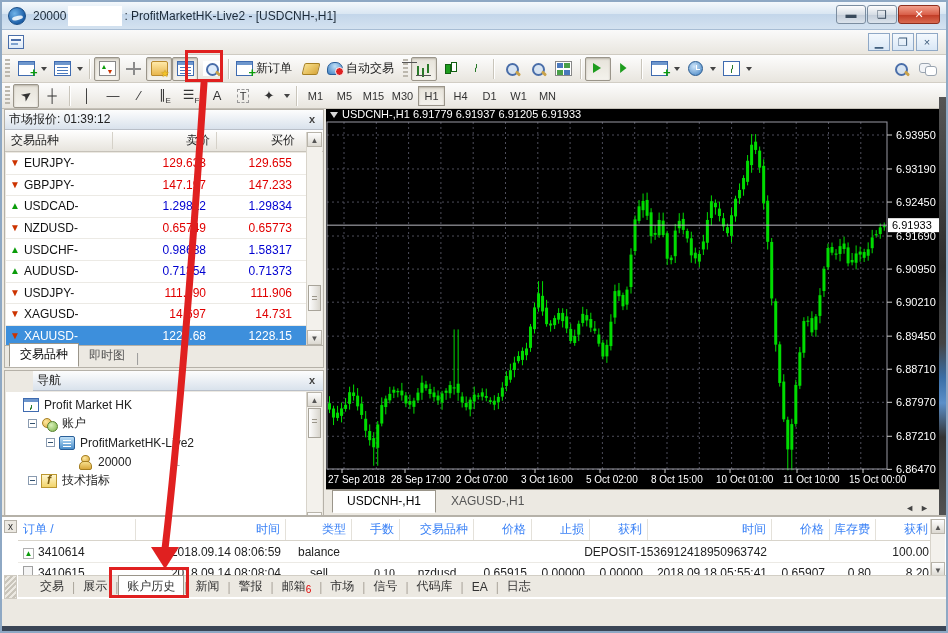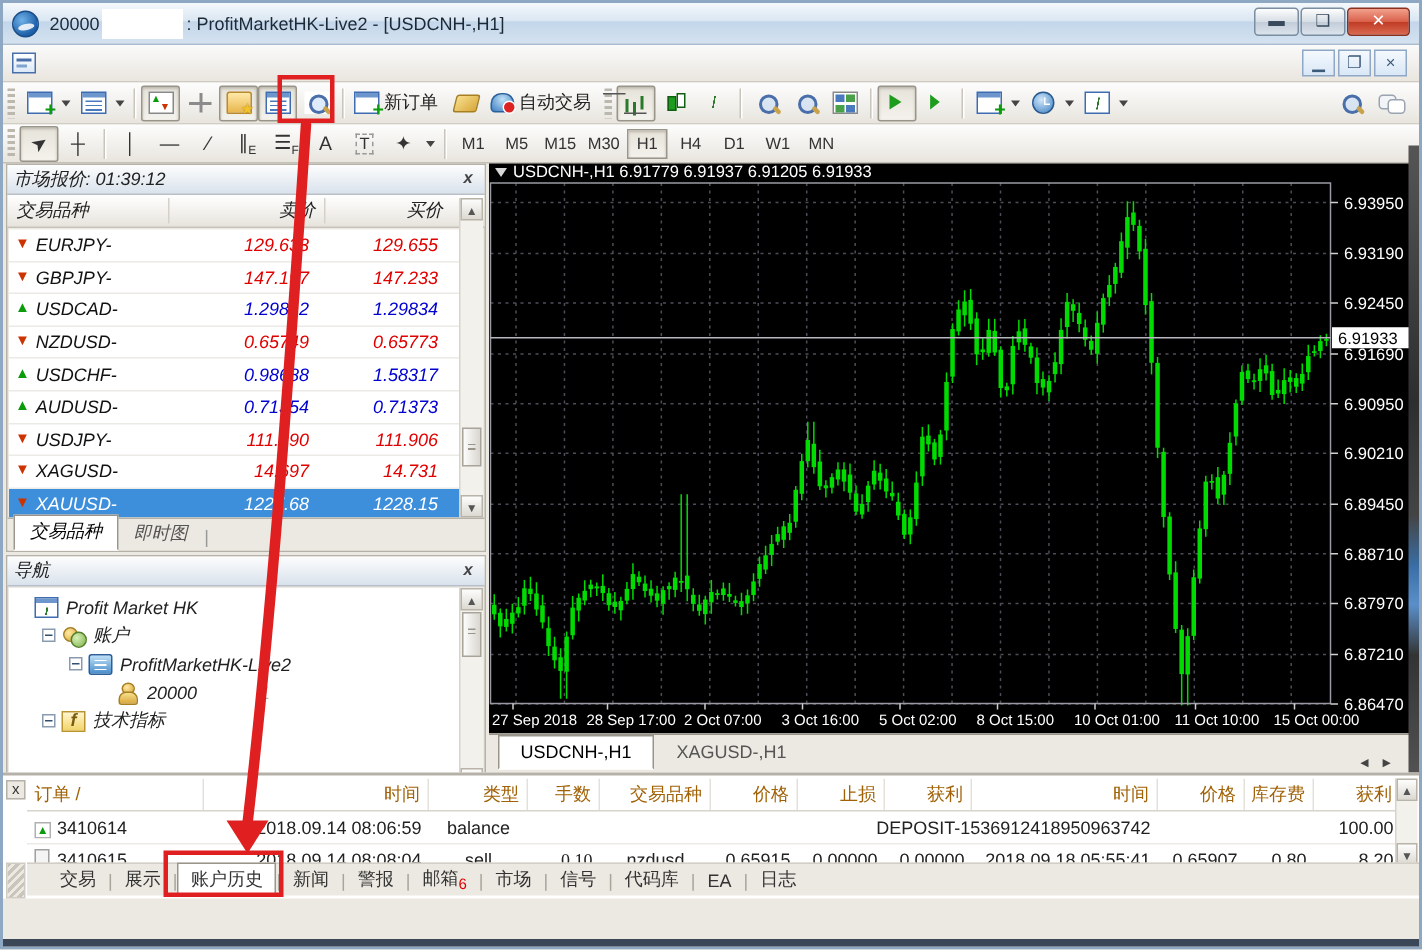--- a/index.html
+++ b/index.html
@@ -92,21 +92,21 @@
   .ic-clock:after  { content:""; position:absolute; left:7px; top:7px; width:4px; height:1px; background:#fff; }
   .ic-chat:before { content:""; position:absolute; left:0; top:2px; width:10px; height:8px; border:1px solid #9aa4b0; border-radius:3px; background:#f2f4f7; }
   .ic-chat:after  { content:""; position:absolute; left:6px; top:5px; width:10px; height:8px; border:1px solid #9aa4b0; border-radius:3px; background:#fff; }
   .tool-glyph { font-size:13px; color:#333; }
   .tf { min-width:27px; height:20px; margin:0 1px; text-align:center; line-height:18px; color:#333;
     border:1px solid transparent; flex:0 0 auto; font-size:11px; }
   .tf.active, .tbtn.active { border:1px solid #9a958a; background:linear-gradient(#e6e3da,#f4f2ec); box-shadow:inset 0 1px 2px #b9b4a8; }
   #tb-right { margin-left:auto; display:flex; align-items:center; padding-right:10px; gap:10px; }
 
   
-  .panel { position:absolute; background:#ece9e2; border:1px solid #b5b1a8;font-style:italic; }
+  .panel { position:absolute; background:#ece9e2; border:1px solid #b5b1a8; }
   .panel-title { height:20px; background:linear-gradient(#fdfdfd,#d9e2ec); border-bottom:1px solid #b9bfc8;
     display:flex; align-items:center; padding:0 4px; color:#222; }
   .panel-close { margin-left:auto; width:14px; height:14px; text-align:center; line-height:12px; color:#444;
     font-size:11px; font-weight:bold; }
   #market-watch { left:2px; top:107px; width:320px; height:259px; }
   .mw-header { height:22px; display:flex; background:linear-gradient(#fff,#e7e4dd); border-bottom:1px solid #c6c2b9;
     align-items:center; color:#222; }
   .mw-header .c1 { width:108px; padding-left:6px; border-right:1px solid #d5d1c8; }
   .mw-header .c2 { width:104px; text-align:right; padding-right:6px; border-right:1px solid #d5d1c8; }
   .mw-header .c3 { width:84px; text-align:right; padding-right:6px; }
@@ -125,21 +125,21 @@
     background:linear-gradient(#fdfdfd,#dcd9d1); border:1px solid #b8b4aa; }
   .sb-thumb { margin:1px; height:26px; background:linear-gradient(90deg,#fdfdfd,#d9d6ce); border:1px solid #a8a49a; position:relative; }
   .sb-thumb:after { content:""; position:absolute; left:3px; right:3px; top:10px; height:5px;
     background:repeating-linear-gradient(180deg,#9a958a 0 1px,transparent 1px 3px); }
   .panel-tabs { position:absolute; left:0; bottom:0; height:22px; right:0; display:flex; align-items:flex-end;
     background:#ece9e2; border-top:1px solid #b5b1a8; padding-left:4px; }
   .ptab { padding:2px 10px 3px; color:#555; }
   .ptab.active { background:#fff; border:1px solid #9a958a; border-bottom:1px solid #fff; color:#000; margin-top:-2px; }
   .ptab-sep { color:#999; padding:2px 1px; }
 
-  #navigator { left:2px; top:368px; width:320px; height:180px; }
+  #navigator { left:2px; top:368px; width:320px; height:180px;padding-left:28px; }
   #nav-tree { position:absolute; top:21px; left:1px; right:17px; bottom:22px; background:#fff; overflow:hidden;
     padding:3px 0 0 4px; }
   .tree-row { height:19px; display:flex; align-items:center; white-space:nowrap; }
   .expander { width:9px; height:9px; border:1px solid #8a9bb0; background:#fff; position:relative; margin-right:4px; flex:0 0 auto; }
   .expander:before { content:""; position:absolute; left:1px; right:1px; top:3px; height:1px; background:#33516f; }
   .tree-ico { width:16px; height:14px; margin-right:5px; position:relative; flex:0 0 auto; }
   .ti-mt { border:1px solid #3f6bb0; background:#fff; }
   .ti-mt:before { content:""; position:absolute; left:0; right:0; top:0; height:3px; background:#6d96cc; }
   .ti-mt:after { content:""; position:absolute; left:2px; top:6px; width:10px; height:5px;
     background:linear-gradient(100deg,transparent 45%,#2a7a2a 46%,#2a7a2a 56%,transparent 57%); }
@@ -170,21 +170,21 @@
     background:linear-gradient(180deg,#555 0%,#2e2e2e 40%,#444 58%,#3a6ea5 66%,#5b8fc9 72%,#333 80%,#555 100%); }
 
   
   #terminal { position:absolute; left:0; top:513px; right:0; height:84px; background:#fff;
     border-top:2px solid #b5b1a8; }
   #term-close { position:absolute; left:2px; top:3px; width:13px; height:13px; border:1px solid #b5b1a8;
     background:#ece9e2; text-align:center; line-height:11px; font-size:10px; color:#333; }
   #term-grip { position:absolute; left:2px; top:58px; width:13px; height:24px;
     background:repeating-linear-gradient(135deg,#c9c5bb 0 2px,#ece9e2 2px 4px); border:1px solid #cfcbc2; }
   #term-table { position:absolute; left:16px; top:2px; right:16px; height:60px; overflow:hidden; }
-  .t-head { display:flex; height:22px; border-bottom:1px solid #d8d4cb; color:#a16207; background:#fff; }
+  .t-head { display:flex; height:22px; border-bottom:1px solid #d8d4cb; color:#3b82f6; background:#fff; }
   .t-head .cell { border-right:1px solid #e4e1da; height:100%; display:flex; align-items:center; }
   .t-row { display:flex; height:22px; align-items:center; border-bottom:1px solid #eceae5; }
   .t-row.cut { height:15px; overflow:hidden; align-items:flex-start; padding-top:3px; }
   .cell { padding:0 5px; white-space:nowrap; overflow:hidden; flex:0 0 auto; }
   .ra { text-align:right; justify-content:flex-end; display:flex; }
   .ca { text-align:left; justify-content:center; display:flex; }
   .ord-ico-up { width:11px; height:11px; border:1px solid #b0b0b0; background:#fff; color:#0a9c0a; font-size:8px;
     line-height:9px; text-align:center; margin-right:4px; display:inline-block; }
   .ord-ico-doc { width:10px; height:11px; border:1px solid #a0a0a0; background:#f4f4f4; margin-right:5px; display:inline-block; }
   #term-scroll { position:absolute; right:1px; top:2px; width:15px; height:58px; background:#f3f1ec; border-left:1px solid #d8d4cb; }

